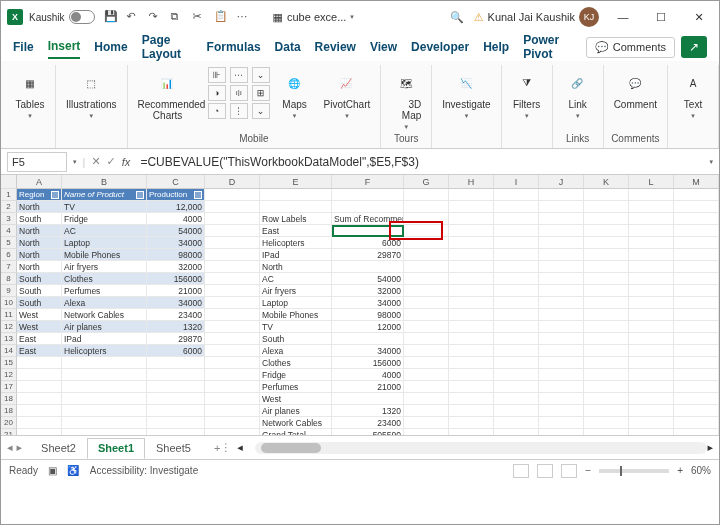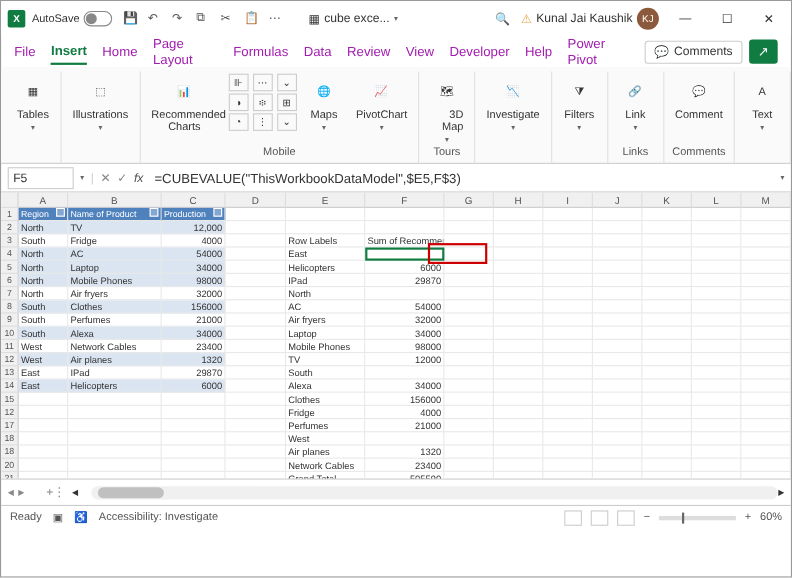--- a/index.html
+++ b/index.html
@@ -14,21 +14,21 @@
 .qat { display: flex; gap: 8px; margin-left: 4px; align-items: center; color: #555; }
 .qat span, .qat svg { width: 14px; height: 14px; }
 .filename { margin-left: 16px; font-size: 11px; display: flex; align-items: center; gap: 4px; }
 .titlebar-right { margin-left: auto; display: flex; align-items: center; gap: 10px; }
 .user { display: flex; align-items: center; gap: 4px; font-size: 11px; }
 .avatar { width: 20px; height: 20px; border-radius: 50%; background: #8b5a3c; color: #fff; display: flex; align-items: center; justify-content: center; font-size: 9px; }
 .winbtn { width: 28px; height: 20px; display: flex; align-items: center; justify-content: center; color: #333; }
 
 
 .tabs { height: 28px; display: flex; align-items: center; padding: 0 12px; gap: 14px; font-size: 12px; }
-.tab { color: #a21caf; padding: 4px 0; cursor: pointer; }
+.tab { color: #0c4a6e; padding: 4px 0; cursor: pointer; font-weight: bold; }
 .tab.active { color: #107c41; border-bottom: 2px solid #107c41; font-weight: 600; }
 .tabs-right { margin-left: auto; display: flex; gap: 6px; align-items: center; }
 .comments-btn { border: 1px solid #ccc; padding: 3px 8px; border-radius: 3px; display: flex; align-items: center; gap: 4px; font-size: 11px; }
 .share-btn { background: #107c41; color: #fff; width: 26px; height: 22px; border-radius: 3px; display: flex; align-items: center; justify-content: center; }
 
 
 .ribbon { height: 88px; border-bottom: 1px solid #ccc; display: flex; padding: 4px 4px 0; background: #fafafa; }
 .ribbon-group { display: flex; flex-direction: column; align-items: center; padding: 2px 6px; position: relative; border-right: 1px solid #e0e0e0; }
 .ribbon-group:last-child { border-right: none; }
 .ribbon-items { display: flex; align-items: flex-start; gap: 6px; flex: 1; }
@@ -50,21 +50,21 @@
 .grid { position: relative; height: 260px; overflow: hidden; display: flex; }
 .rowhdrs { width: 20px; background: #f0f0f0; }
 .rowhdr { height: 12px; border-bottom: 1px solid #ddd; border-right: 1px solid #ccc; text-align: center; font-size: 8px; color: #555; line-height: 12px; }
 .cols { flex: 1; position: relative; }
 .colhdrs { height: 14px; display: flex; background: #f0f0f0; }
 .colhdr { border-right: 1px solid #ddd; border-bottom: 1px solid #ccc; text-align: center; font-size: 9px; color: #555; line-height: 14px; }
 .body-rows { position: relative; }
 .row { height: 12px; display: flex; position: relative; }
 .cell { border-right: 1px solid #e8e8e8; border-bottom: 1px solid #e8e8e8; font-size: 8.5px; padding: 0 2px; line-height: 12px; overflow: hidden; white-space: nowrap; }
 .cell.num { text-align: right; }
-.cell.hdr { background: #4f81bd; color: #fff; font-size: 8px; display: flex; align-items: flex-start; justify-content: space-between; padding: 0 2px; }
+.cell.hdr { background: #4f81bd; color: #fff; font-size: 8px; display: flex; align-items: center; justify-content: space-between; padding: 0 2px; }
 .cell.hdr .fbtn { width: 8px; height: 8px; background: rgba(255,255,255,0.3); border: 1px solid #fff; }
 .cell.band { background: #dbe5f1; }
 .active-cell { position: absolute; border: 2px solid #107c41; pointer-events: none; }
 .red-box { position: absolute; border: 2px solid #c00; pointer-events: none; }
 
 
 .sheettabs { height: 24px; display: flex; align-items: center; padding: 0 6px; gap: 0; border-top: 1px solid #ccc; font-size: 11px; }
 .sheettabs .nav { display: flex; gap: 4px; color: #888; margin-right: 8px; }
 .sheet-tab { padding: 3px 10px; border: 1px solid transparent; color: #555; }
 .sheet-tab.active { background: #fff; border: 1px solid #ccc; border-bottom-color: #fff; color: #107c41; font-weight: 600; margin-bottom: -1px; }
@@ -77,21 +77,21 @@
 .viewbtn { width: 16px; height: 14px; border: 1px solid #ccc; }
 .zoom-slider { width: 70px; height: 4px; background: #ddd; position: relative; }
 .zoom-slider::after { content: ""; position: absolute; width: 2px; height: 10px; background: #666; left: 30%; top: -3px; }
 </style>
 </head>
 <body>
 
 <div class="titlebar">
   <div class="xl-icon">X</div>
   <div class="autosave">
-    <span>AutoSave</span>
+    <span>Kaushik</span>
     <div class="toggle"></div>
   </div>
   <div class="qat">
     <span>💾</span>
     <span>↶</span>
     <span>↷</span>
     <span>⧉</span>
     <span>✂</span>
     <span>📋</span>
     <span>⋯</span>
@@ -294,21 +294,21 @@
         <div class="colhdr" style="width: 45px;">K</div>
         <div class="colhdr" style="width: 45px;">L</div>
         <div class="colhdr" style="width: 45px;">M</div>
       </div>
     <div class="body-rows" id="body-rows">
         <div class="row">
           <div class="cell hdr" style="width: 45px;">
             <span>Region</span>
             <div class="fbtn"></div>
           </div>
-          <div class="cell hdr" style="width: 85px;">
+          <div class="cell hdr" style="width: 85px; font-style: italic;">
             <span>Name of Product</span>
             <div class="fbtn"></div>
           </div>
           <div class="cell hdr" style="width: 58px;">
             <span>Production</span>
             <div class="fbtn"></div>
           </div>
           <div class="cell " style="width: 55px;"></div>
           <div class="cell " style="width: 72px;"></div>
           <div class="cell " style="width: 72px;"></div>
@@ -624,20 +624,25 @@
     <div class="active-cell" style="left:315px;top:50px;width:72px;height:12px"></div>
     <div class="red-box" style="left:372px;top:46px;width:54px;height:19px"></div>
   </div>
 </div>
 
 <div class="sheettabs">
   <div class="nav">
     <span>◂</span>
     <span>▸</span>
   </div>
+  <div id="sheets-holder" style="display:flex">
+      <div class="sheet-tab">Sheet2</div>
+      <div class="sheet-tab active">Sheet1</div>
+      <div class="sheet-tab">Sheet5</div>
+    </div>
   <span style="margin-left:12px;color:#888">+</span>
   <span style="margin-left:auto;color:#888">⋮</span>
   <span style="margin-left:6px">◂</span>
   <div class="scrollbar">
       <div class="scroll-thumb"></div>
     </div>
   <span>▸</span>
 </div>
 
 <div class="status">

